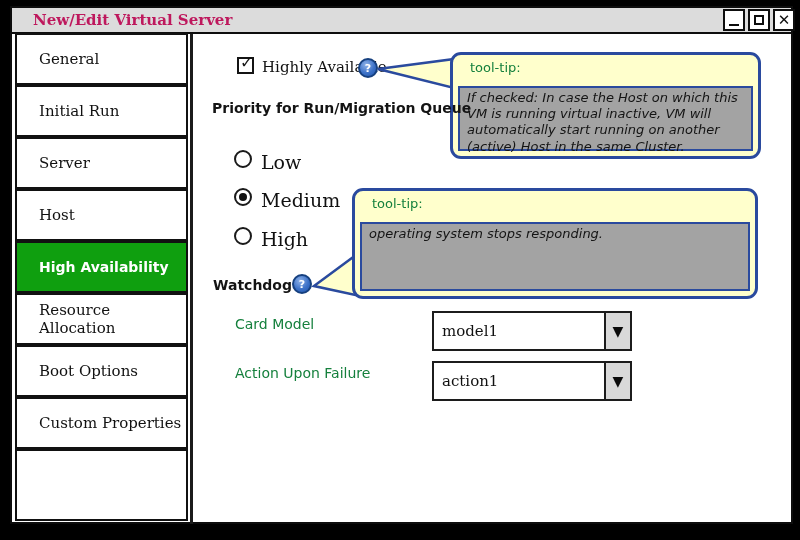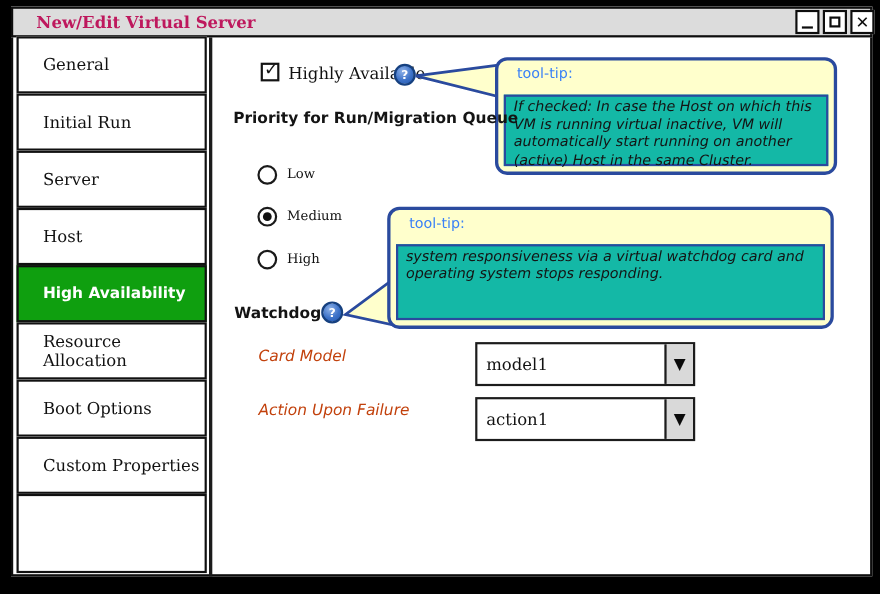--- a/index.html
+++ b/index.html
@@ -27,57 +27,57 @@
   .side-item { width:173px; height:52px; background:#fff; border:2px solid #111;
                display:flex; align-items:center; padding-left:22px;
                font-family:"DejaVu Serif", serif; font-size:15px; color:#111; }
   .side-item.selected { background:#0f9f0f; color:#fff; font-family:"DejaVu Sans", sans-serif;
                         font-weight:bold; font-size:14px; }
   .side-item.empty { height:72px; }
 
   
   .serif { font-family:"DejaVu Serif", serif; }
   .heading { position:absolute; font-weight:bold; font-size:14px; color:#141414; }
-  .label { position:absolute; font-size:14px; color:#c2410c;font-style:italic; }
+  .label { position:absolute; font-size:14px; color:#15803d; }
 
   .checkbox { position:absolute; left:237px; top:57px; width:17px; height:17px;
               border:2px solid #141414; background:#fff; }
   .checkbox .tick { position:absolute; left:1px; top:-6px; font-size:16px;
                     font-weight:bold; color:#141414; }
   .cb-label { position:absolute; left:262px; top:58px; font-size:15px; }
 
   .help { position:absolute; width:20px; height:20px; border-radius:50%;
           border:2px solid #16407f;
           background:radial-gradient(circle at 38% 30%, #8fb2e8 0%, #3d72c8 55%, #1f55ae 100%);
           display:flex; align-items:center; justify-content:center;
           color:#fff; font-weight:bold; font-size:11px; }
   .help1 { left:358px; top:58px; } .help2 { left:292px; top:274px; }
 
   .radio { position:absolute; left:234px; width:18px; height:18px; border-radius:50%;
            border:2px solid #1a1a1a; background:#fff; display:flex; align-items:center; justify-content:center; }
   .radio .dot { width:8px; height:8px; border-radius:50%; background:#111; display:none; }
   .radio.selected .dot { display:block; }
-  .radio-label { position:absolute; left:261px; font-size:12px; }
+  .radio-label { position:absolute; left:261px; font-size:19px; }
 
   .combo { position:absolute; left:432px; width:200px; height:40px; background:#fff;
            border:2px solid #1c1c1c; display:flex; }
   .combo-value { flex:1; display:flex; align-items:center; padding-left:8px;
                  font-size:15px; font-family:"DejaVu Serif", serif; }
   .combo-btn { width:26px; background:#d9d9d9; border-left:2px solid #1c1c1c;
                display:flex; align-items:center; justify-content:center;
                font-size:14px; color:#0b0b0b; }
 
   
   .tail { position:absolute; }
   .tooltip { position:absolute; background:#ffffcc; border:3px solid #2a4a9e; border-radius:11px; }
   .tt1 { left:450px; top:52px; width:311px; height:107px; }
   .tt2 { left:352px; top:188px; width:406px; height:111px; }
-  .tt-title { position:absolute; left:17px; top:5px; font-size:13px; color:#3b82f6; }
+  .tt-title { position:absolute; left:17px; top:5px; font-size:13px; color:#15803d; }
   .tt-inner { position:absolute; left:5px; right:5px; top:31px; bottom:5px;
-              background:#14b8a6; border:2px solid #2a4a9e; padding:2px 7px; }
+              background:#a3a3a3; border:2px solid #2a4a9e; padding:2px 7px; }
   .tt-line { font-size:13px; font-style:italic; line-height:16.2px; white-space:nowrap; color:#141414; }
 </style>
 </head>
 <body>
 
 <div class="screen">
 
   <div class="window"></div>
 
   <div class="titlebar">
@@ -155,21 +155,20 @@
 
   <div class="radio" style="top:227px;"></div>
   <span class="radio-label serif" style="top:228px;">High</span>
 
   <svg class="tail" style="left:308px; top:244px;" width="60" height="56">
     <polygon points="6,42 52,8 52,52" fill="#ffffcc" stroke="#2a4a9e" stroke-width="2.5"></polygon>
   </svg>
   <div class="tooltip tt2">
     <span class="tt-title">tool-tip:</span>
     <div class="tt-inner">
-      <div class="tt-line">system responsiveness via a virtual watchdog card and</div>
       <div class="tt-line">operating system stops responding.</div>
     </div>
   </div>
 
   <span class="heading" style="left:213px; top:277px;">Watchdog</span>
   <div class="help help2">
     <span>?</span>
   </div>
 
   <span class="label" style="left:235px; top:316px;">Card Model</span>

